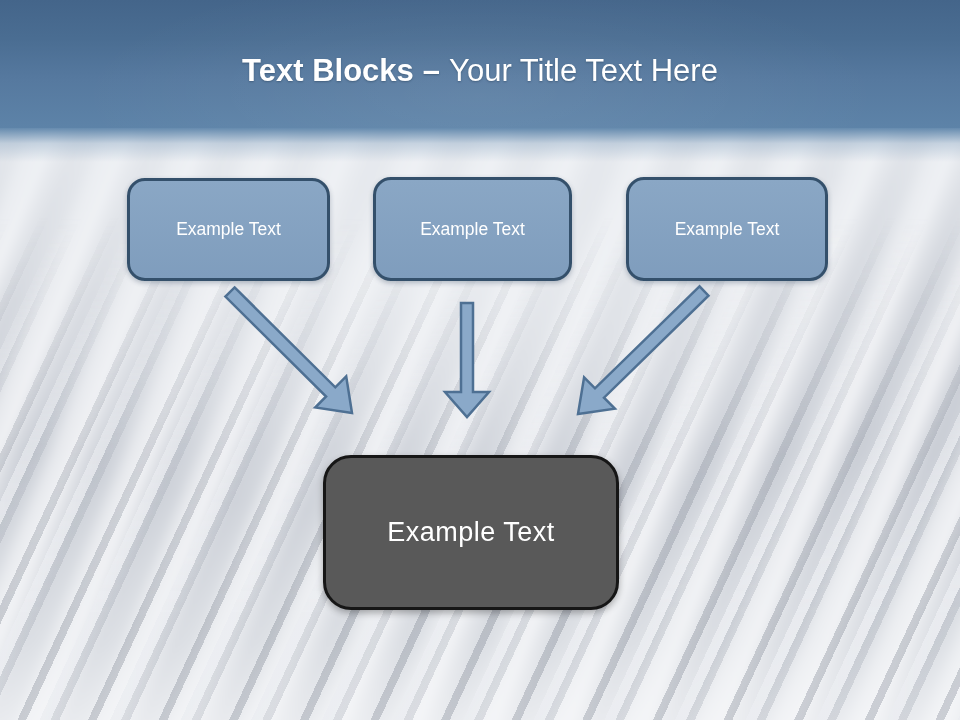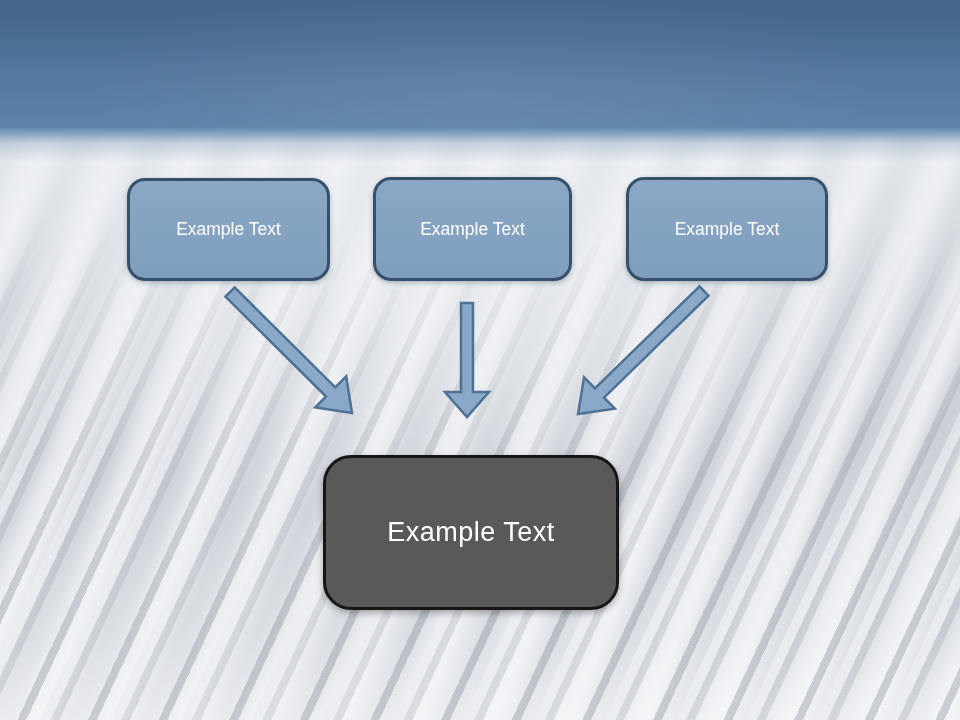--- a/index.html
+++ b/index.html
@@ -91,20 +91,23 @@
 </head>
 <body>
 
 <div class="slide">
 
   <div class="bg-base"></div>
   <div class="bg-detail"></div>
 
   <div class="title-bar"></div>
 
+  <div class="slide-title">
+    <span class="t-bold">Text Blocks</span><span class="t-sep">–</span><span class="t-rest">Your Title Text Here</span>
+  </div>
 
   <div class="tblock tblock-1">
     <span>Example Text</span>
   </div>
   <div class="tblock tblock-2">
     <span>Example Text</span>
   </div>
   <div class="tblock tblock-3">
     <span>Example Text</span>
   </div>

